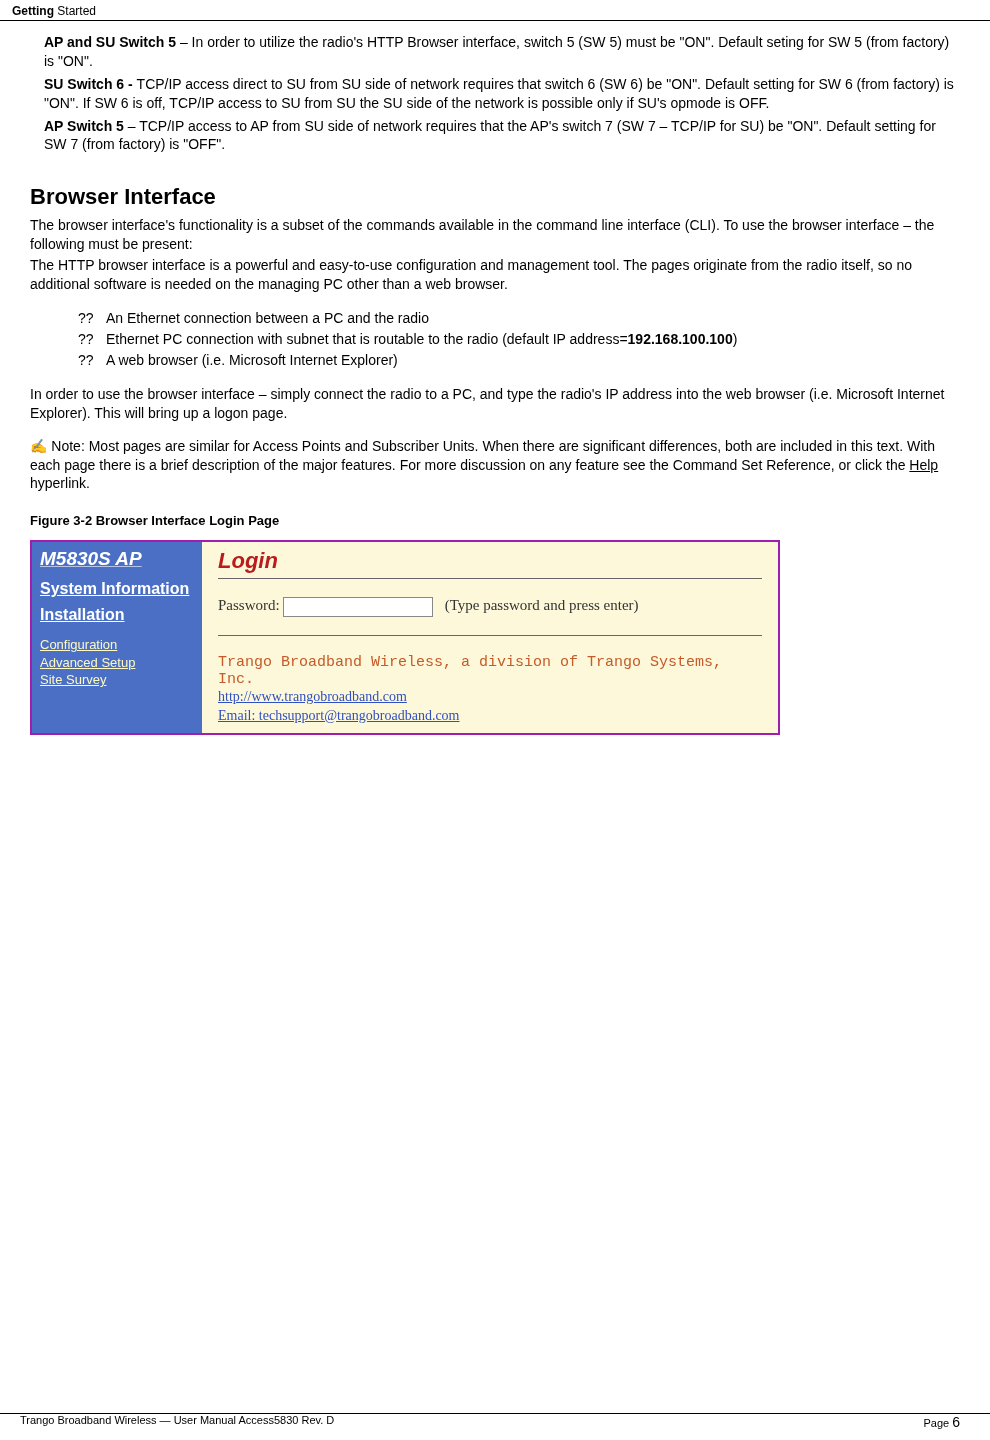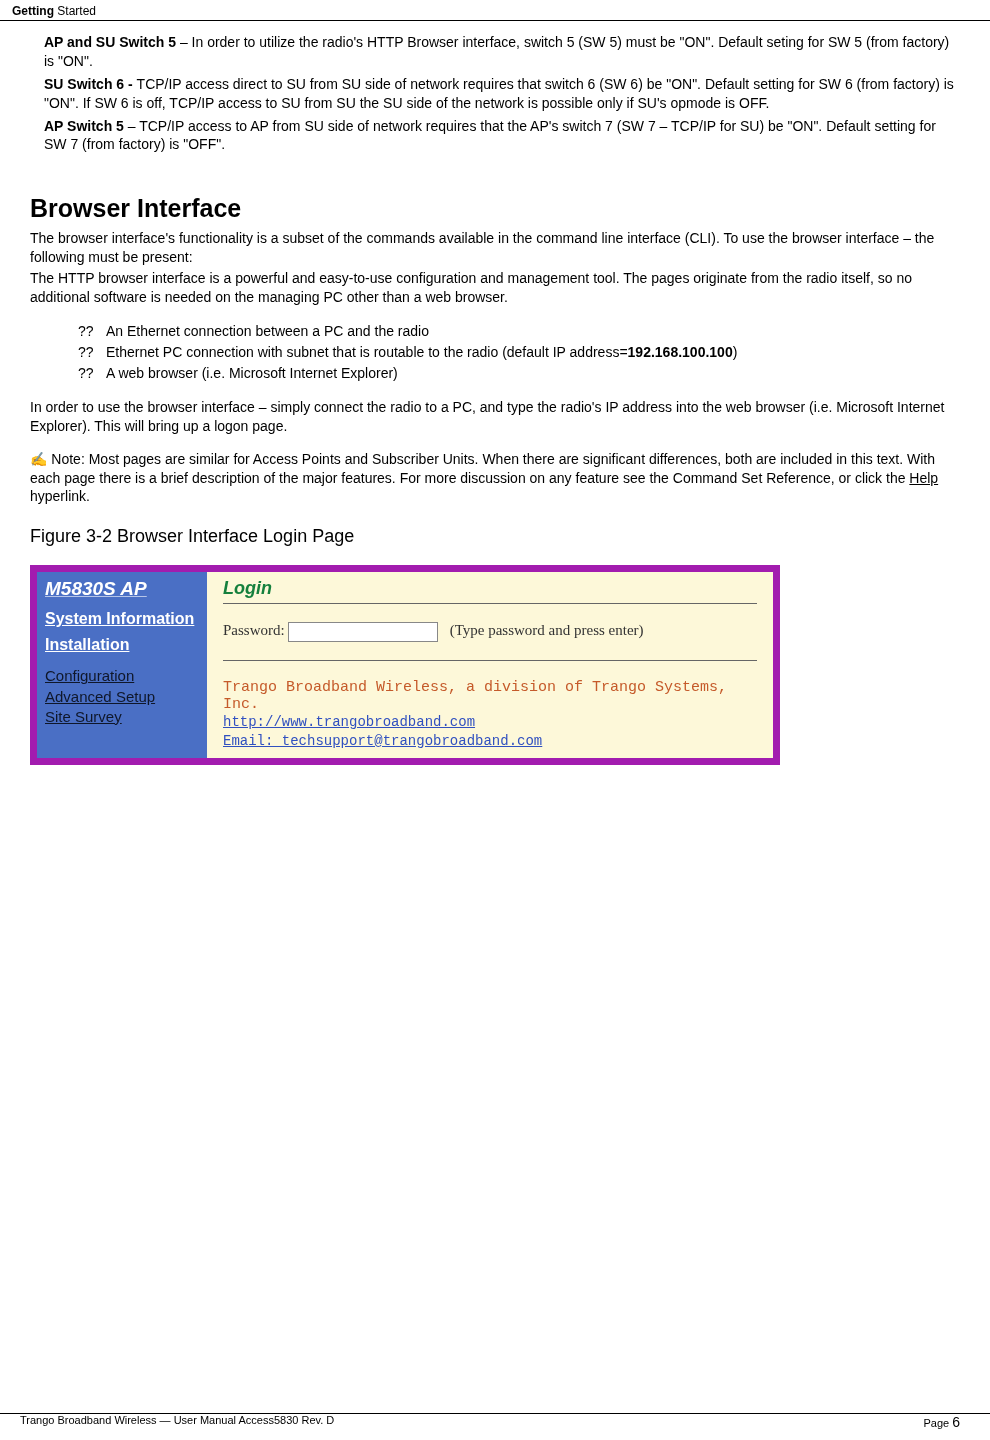--- a/index.html
+++ b/index.html
@@ -26,23 +26,23 @@
       padding: 12px 30px 0 30px;
     }
     .para-block {
       margin: 0 0 0 14px;
       font-size: 14px;
       line-height: 1.35;
     }
     .para-block p { margin-bottom: 4px; }
     .section-title {
       font-family: Arial, Helvetica, sans-serif;
-      font-size: 25px;
-      font-weight: bold;
-      margin-top: 40px;
+      font-size: 22px;
+      font-weight: bold;
+      margin-top: 30px;
       margin-bottom: 6px;
     }
     .body-text {
       font-size: 14px;
       line-height: 1.35;
       margin-bottom: 14px;
     }
     .bullet-list {
       margin-left: 48px;
       margin-top: 2px;
@@ -55,27 +55,27 @@
       display: inline-block;
       width: 28px;
     }
     .note-row {
       font-size: 14px;
       line-height: 1.35;
       margin-bottom: 20px;
     }
     .figure-title {
       font-family: Arial, Helvetica, sans-serif;
-      font-size: 18px;
-      font-weight: normal;
-      margin-bottom: 18px;
+      font-size: 13px;
+      font-weight: bold;
+      margin-bottom: 12px;
     }
     .login-figure {
       width: 750px;
-      border: 7px solid #a21caf;
+      border: 2px solid #a21caf;
       display: flex;
       background: #fff;
       margin-bottom: 16px;
     }
     .login-sidebar {
       width: 170px;
       background: #4a6fc5;
       padding: 6px 8px 10px 8px;
       font-family: Arial, sans-serif;
     }
@@ -92,36 +92,36 @@
     .login-sidebar .nav-item {
       display: block;
       color: #fff;
       text-decoration: underline;
       font-size: 15px;
       margin-bottom: 8px;
     }
     .login-sidebar .nav-item.bold { font-weight: bold; font-size: 16px; }
     .login-sidebar .nav-sub {
       display: block;
-      color: #0f172a;
-      text-decoration: underline;
-      font-size: 15px;
+      color: #fef9c3;
+      text-decoration: underline;
+      font-size: 13px;
       line-height: 1.35;
     }
     .login-main {
       flex: 1;
       background: #fdf8d9;
       padding: 6px 16px 8px 16px;
       font-family: Arial, sans-serif;
     }
     .login-heading {
-      font-size: 18px;
+      font-size: 22px;
       font-weight: bold;
       font-style: italic;
-      color: #15803d;
+      color: #b91c1c;
       margin-bottom: 4px;
     }
     .login-main hr {
       border: none;
       border-top: 1.5px solid #666;
       margin: 2px 0 18px 0;
     }
     .login-password-row {
       font-family: 'Times New Roman', serif;
       font-size: 15px;
@@ -138,21 +138,21 @@
       border: none;
       border-top: 1.5px solid #999;
       margin-bottom: 4px;
     }
     .login-company {
       font-family: Liberation Mono, monospace;
       color: #c55a2a;
       font-size: 15px;
     }
     .login-link {
-      font-family: Liberation Mono, monospace;
+      font-family: Liberation Serif, serif;
       color: #3050c0;
       text-decoration: underline;
       font-size: 14px;
       display: block;
       line-height: 1.3;
     }
     .page-footer {
       position: absolute;
       bottom: 10px;
       left: 0;

